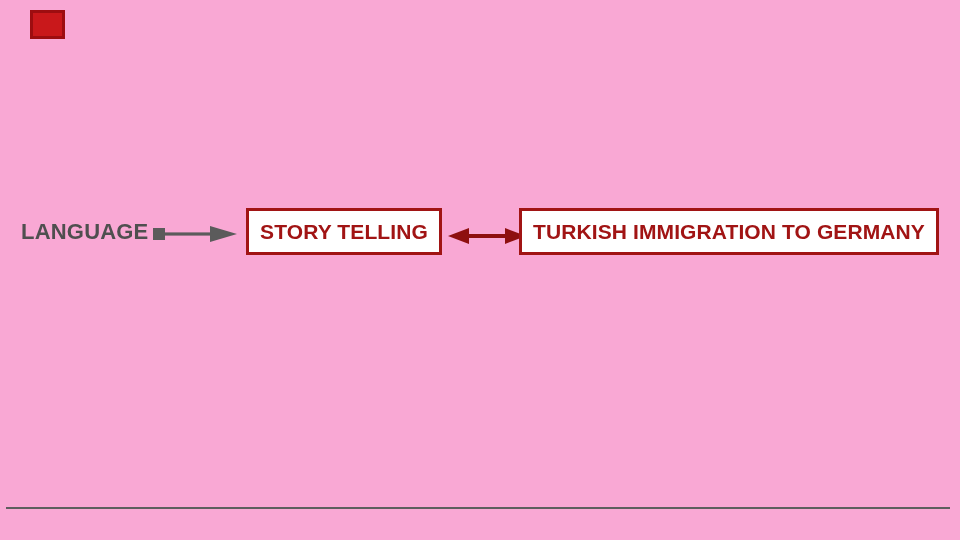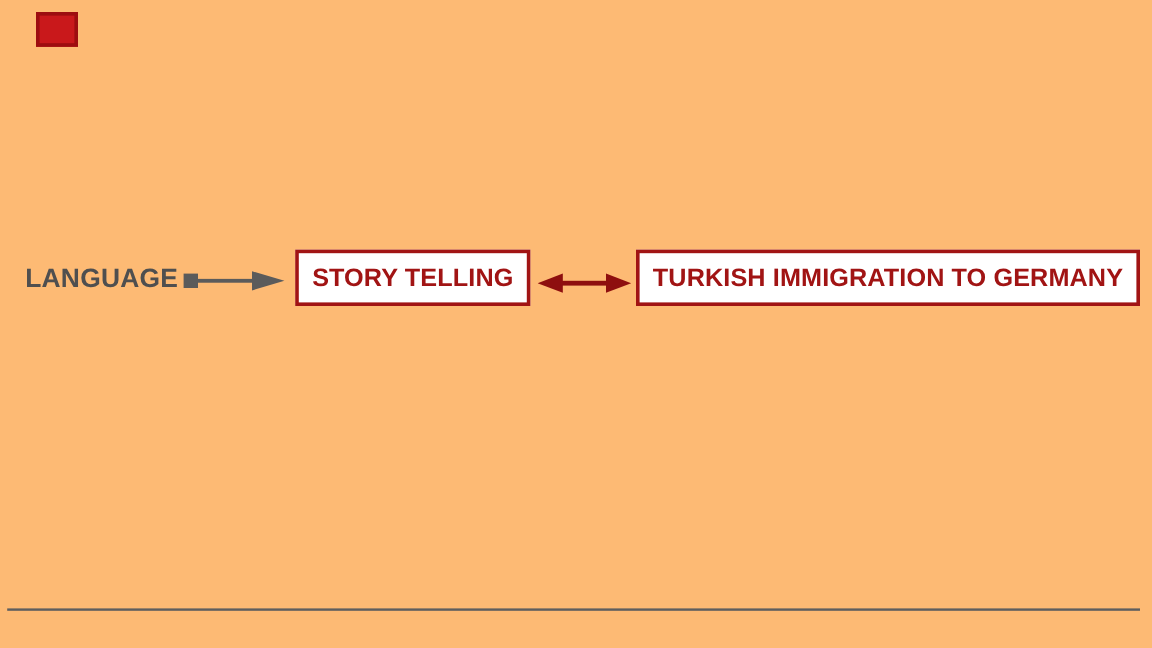--- a/index.html
+++ b/index.html
@@ -4,21 +4,21 @@
 <style>
   html, body {
     margin: 0;
     padding: 0;
     background: #ffffff;
   }
   .slide {
     position: relative;
     width: 960px;
     height: 540px;
-    background: #fdba74;
+    background: #f9a8d4;
     overflow: hidden;
     font-family: "Liberation Sans", "DejaVu Sans", sans-serif;
   }
 
   
   .accent-square {
     position: absolute;
     left: 30px;
     top: 10px;
     width: 35px;
@@ -65,21 +65,21 @@
     font-size: 21px;
     font-weight: bold;
     white-space: nowrap;
     letter-spacing: 0.1px;
   }
   .box-storytelling {
     left: 246px;
     width: 196px;
   }
   .box-immigration {
-    left: 530px;
+    left: 519px;
     width: 420px;
   }
 
   
   .red-arrow {
     position: absolute;
     left: 448px;
     top: 227px;
     width: 78px;
     height: 18px;

